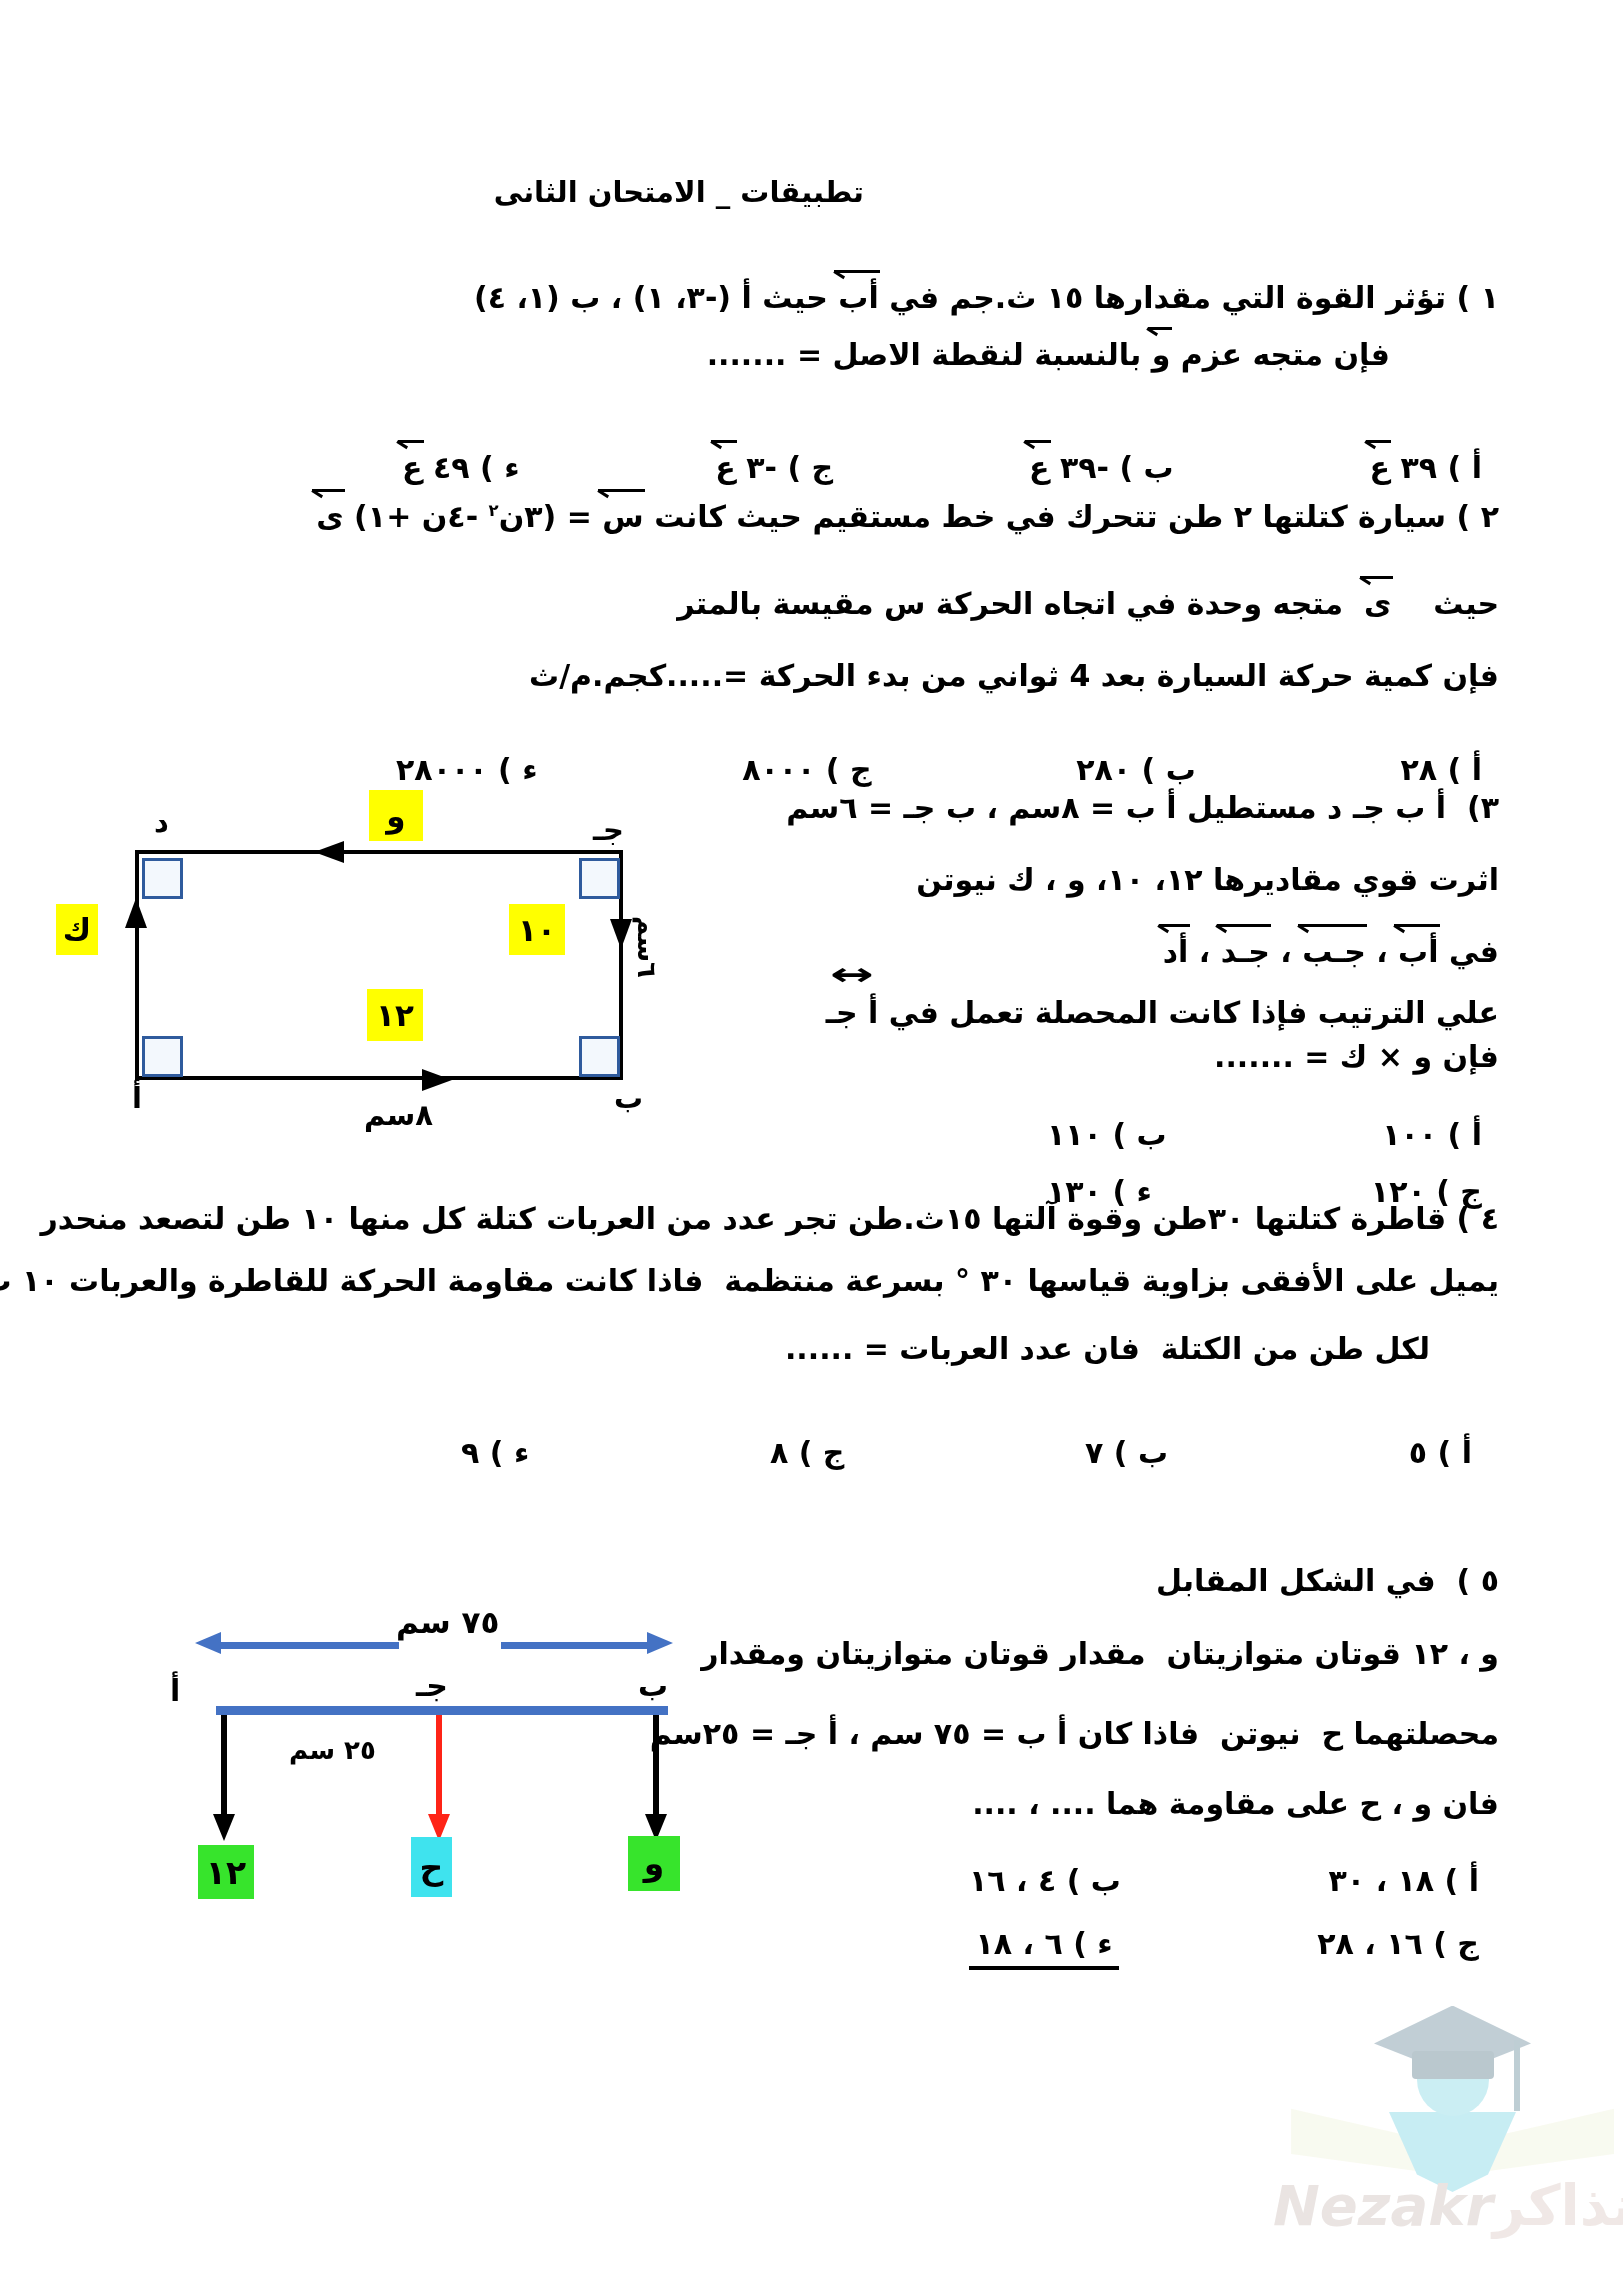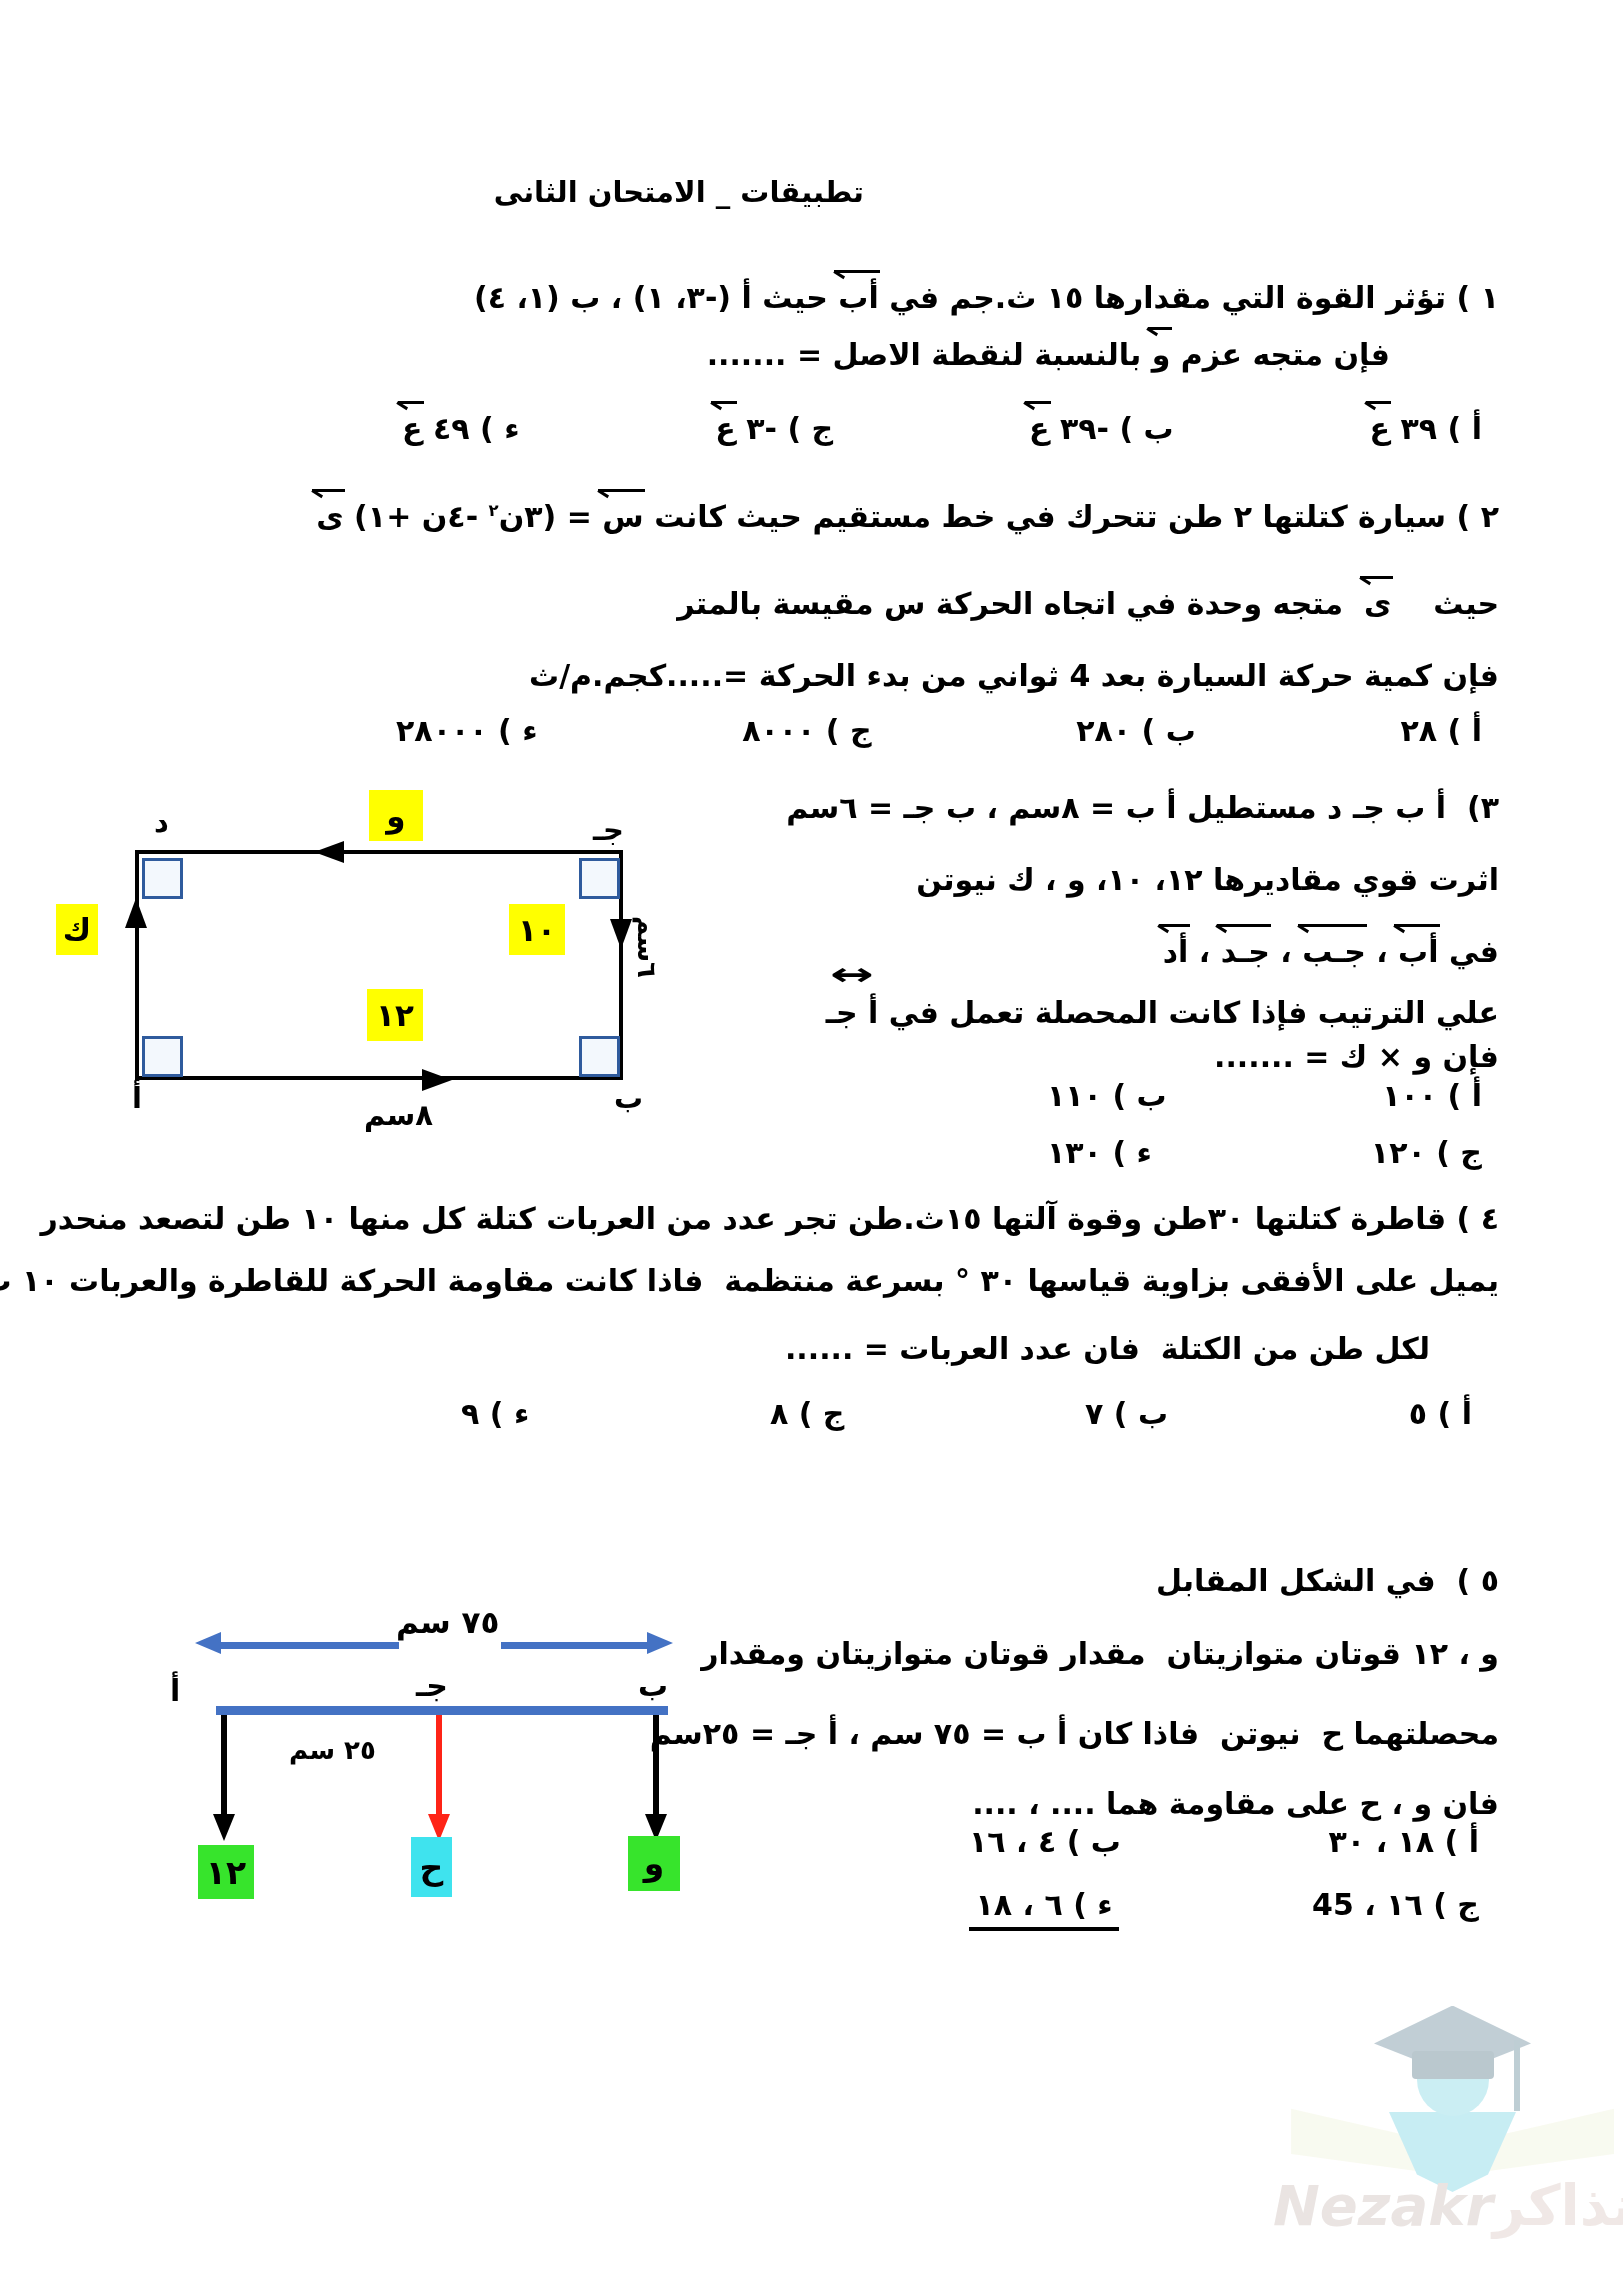--- a/index.html
+++ b/index.html
@@ -14,21 +14,21 @@
   .vec{position:relative;display:inline-block;}
   .vec::before{content:"";position:absolute;left:-3.9px;right:-1.3px;top:-10.5px;height:3.3px;background:#000;}
   .vec::after{content:"";position:absolute;left:-4.6px;top:-10.5px;width:11.8px;height:3.3px;background:#000;
     transform-origin:left center;transform:rotate(32deg);}
   
   .dvec{position:relative;display:inline-block;}
   .dvec::before{content:"\2194";position:absolute;left:50%;top:-37px;transform:translateX(-50%) scale(1.9,1.15);
     font-size:27.5px;font-weight:bold;}
   sup.exp{font-size:0.55em;vertical-align:super;}
   .opt-row{position:absolute;display:flex;justify-content:space-between;direction:rtl;font-size:30px;}
-  .opt{white-space:pre;}
+  .opt{white-space:pre;margin-top:39px;}
   .underlined{border-bottom:4.6px solid #000;padding:0 6.5px 5.2px 6.5px;}
 
   
   .rect-diagram{position:absolute;left:56px;top:785px;width:654px;height:393px;}
   .rd-rect{position:absolute;left:79px;top:65px;width:480px;height:222px;border:4.6px solid #000;}
   .rd-sq{position:absolute;width:35px;height:35px;border:3.3px solid #2f5b9d;background:#f3f8fd;}
   .rd-sq-tl{left:86px;top:73px;}
   .rd-sq-tr{left:523px;top:73px;}
   .rd-sq-bl{left:86px;top:251px;}
   .rd-sq-br{left:523px;top:251px;}
@@ -158,21 +158,21 @@
 <div class="line" style="top:1563px;right:124px;">٥ )  في الشكل المقابل</div>
 <div class="line" style="top:1636px;right:124px;text-align:center;">و ، ١٢ قوتان متوازيتان  مقدار قوتان متوازيتان ومقدار</div>
 <div class="line" style="top:1716px;right:124px;">محصلتهما ح  نيوتن  فاذا كان أ ب = ٧٥ سم ، أ جـ = ٢٥سم</div>
 <div class="line" style="top:1786px;right:124px;">فان و ، ح على مقاومة هما .... ، ....</div>
 
 <div class="opt-row" style="top:1824px;right:144px;width:510px;">
   <span class="opt">أ ) ١٨ ، ٣٠</span>
   <span class="opt">ب ) ٤ ، ١٦</span>
 </div>
 <div class="opt-row" style="top:1887px;right:144px;width:510px;">
-  <span class="opt">ج ) ١٦ ، 45</span>
+  <span class="opt">ج ) ١٦ ، ٢٨</span>
   <span class="opt underlined">ء ) ٦ ، ١٨</span>
 </div>
 
 <div class="beam-diagram">
   <div class="bd-dimbar bd-dim-l"></div>
   <div class="bd-dimbar bd-dim-r"></div>
   <div class="bd-ah bd-ah-l"></div>
   <div class="bd-ah bd-ah-r"></div>
   <div class="bd-label" style="left:278px;top:34px;font-size:31px;">٧٥ سم</div>
   <div class="bd-label" style="left:52px;top:103px;">أ</div>

